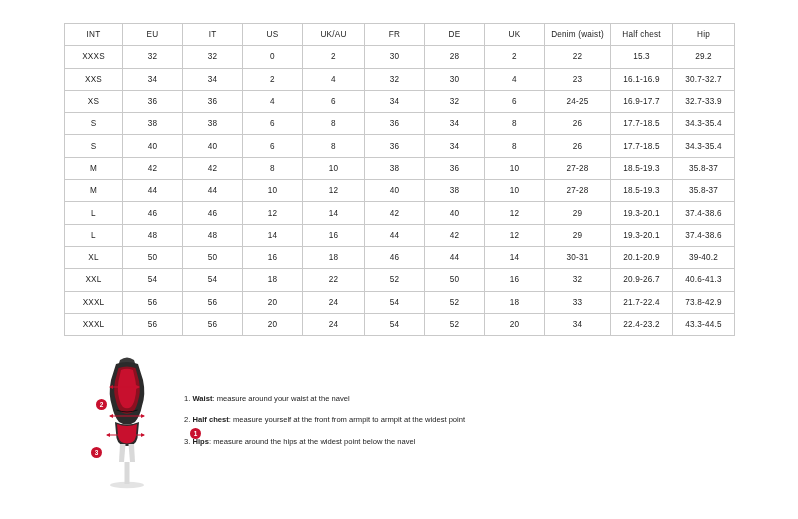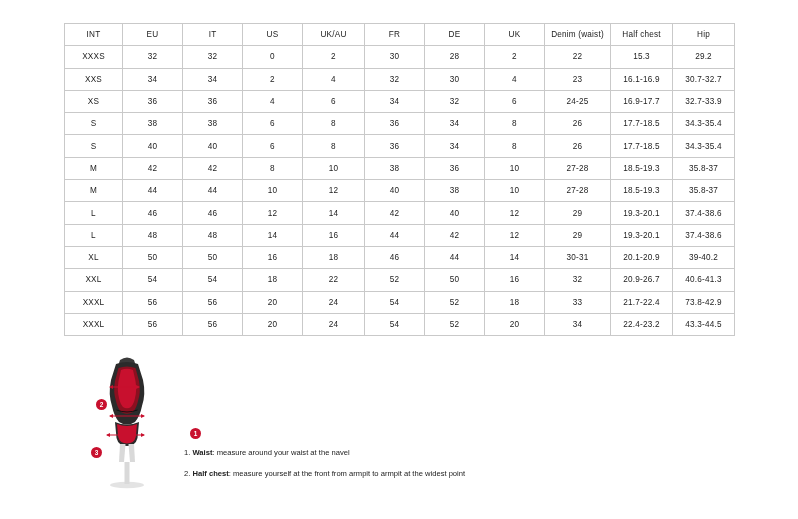--- a/index.html
+++ b/index.html
@@ -58,21 +58,21 @@
   .measure-title {
     font-size: 7.6px;
     font-weight: bold;
     letter-spacing: 0.45px;
     color: #111111;
     margin-bottom: 14px;
   }
   .measure-body {
     position: relative;
     display: flex;
-    align-items: flex-end;
+    align-items: center;
   }
   .figure-col {
     width: 120px;
     position: relative;
     height: 140px;
     flex: 0 0 120px;
   }
   .notes-col {
     padding-top: 12px;
     flex: 1 1 auto;
@@ -366,16 +366,17 @@
 
           <div class="marker marker-1">1</div>
           <div class="marker marker-2">2</div>
           <div class="marker marker-3">3</div>
         </div>
       </div>
 
       <div class="notes-col" id="notes-col">
           <div class="note"><span>1.</span> <b>Waist</b><span>: measure around your waist at the navel</span></div>
           <div class="note"><span>2.</span> <b>Half chest</b><span>: measure yourself at the front from armpit to armpit at the widest point</span></div>
+          <div class="note"><span>3.</span> <b>Hips</b><span>: measure around the hips at the widest point below the navel</span></div>
         </div>
     </div>
   </div>
 </div>
 
 </body></html>

